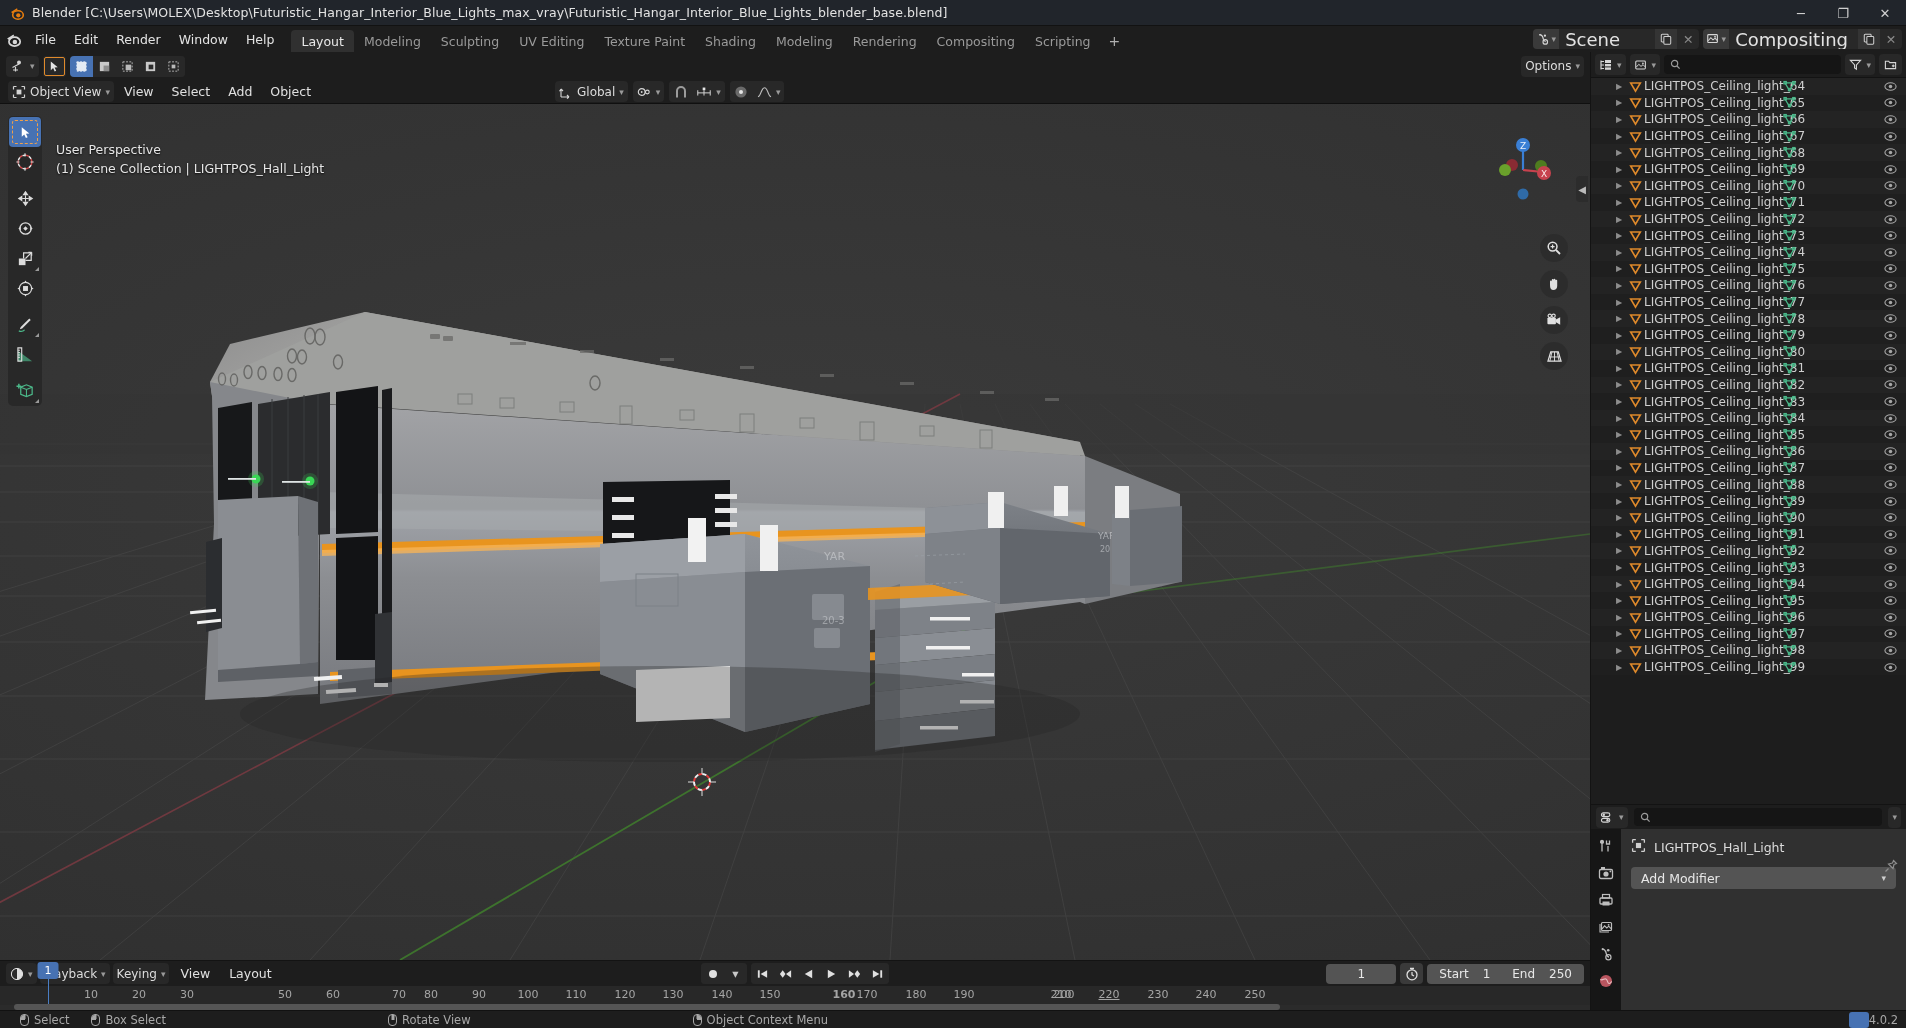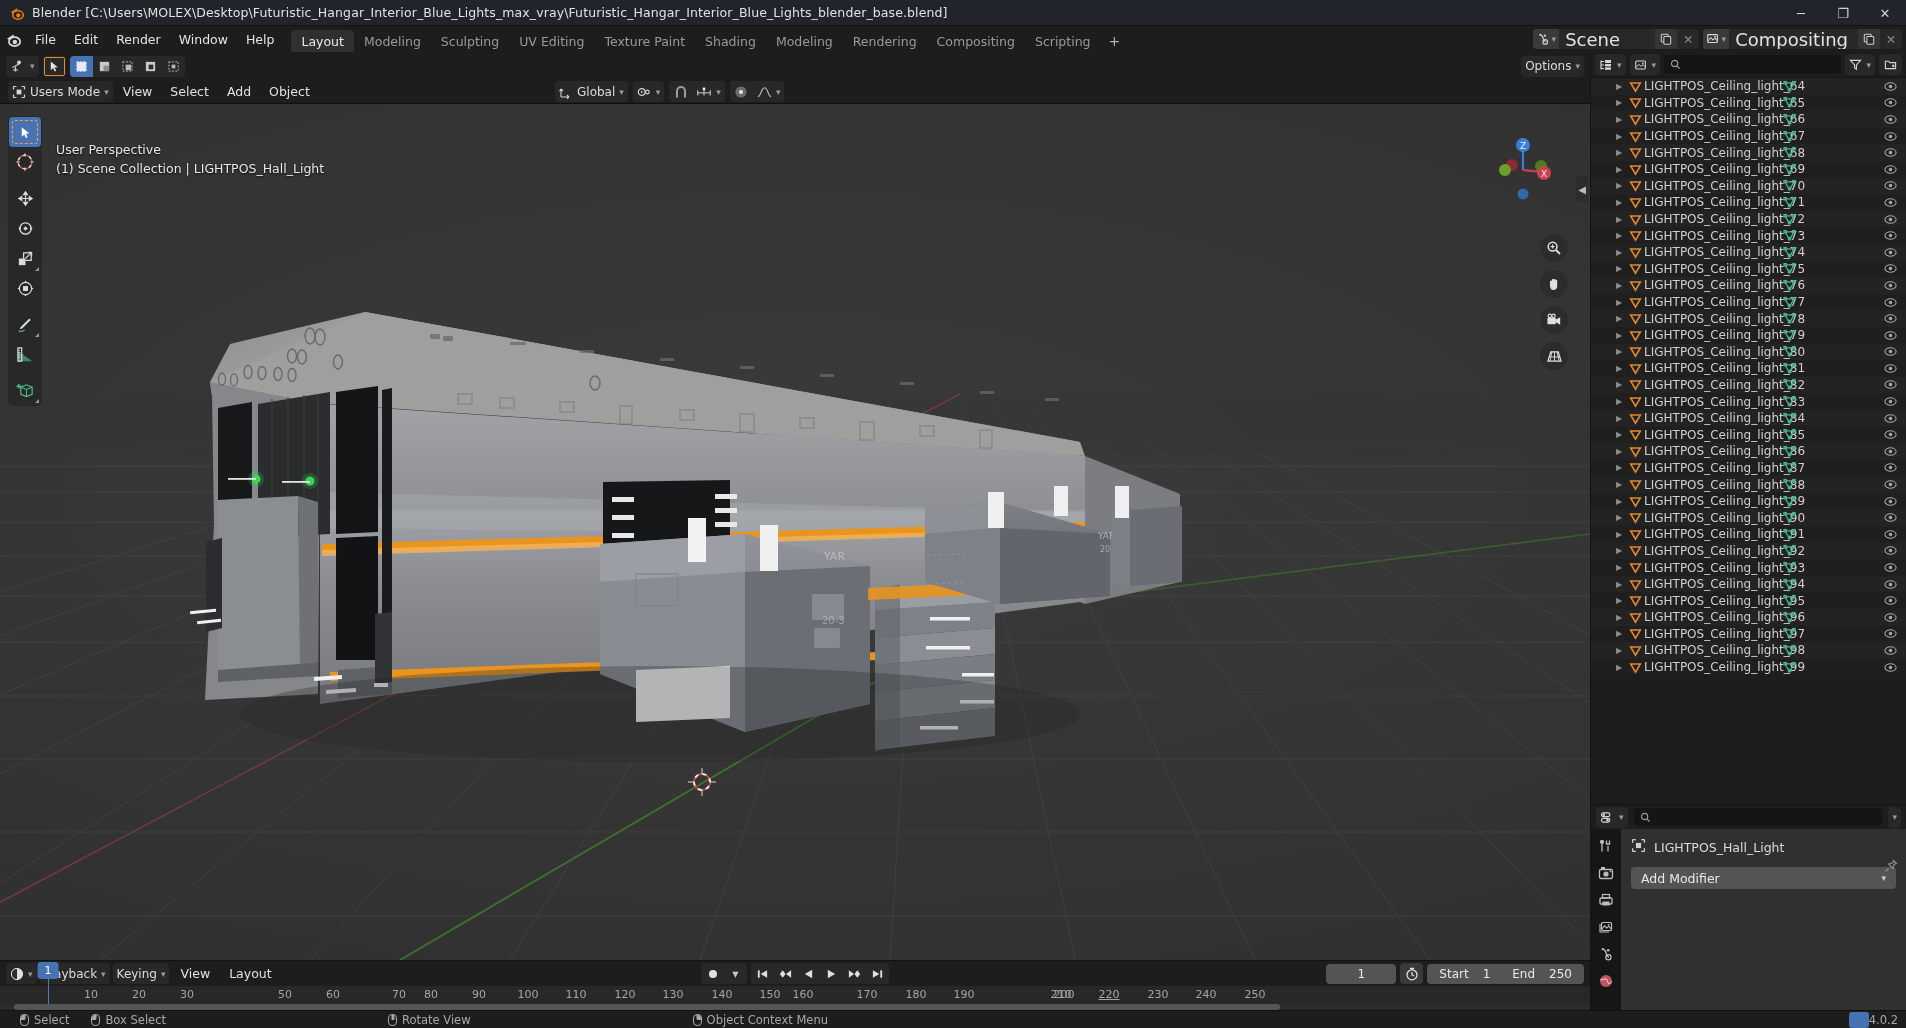--- a/index.html
+++ b/index.html
@@ -356,21 +356,21 @@
         </div>
       </div>
     </div>
 
     <div class="vp-head2">
       <div class="drop">
         <svg width="14" height="14" viewBox="0 0 14 14">
           <path d="M1.5 1.5 h3 M1.5 1.5 v3 M12.5 1.5 h-3 M12.5 1.5 v3 M1.5 12.5 h3 M1.5 12.5 v-3 M12.5 12.5 h-3 M12.5 12.5 v-3" stroke="#d5d5d5" stroke-width="1.2" fill="none"></path>
           <rect x="4.6" y="4.6" width="4.8" height="4.8" fill="#d5d5d5"></rect>
         </svg>
-        <span>Users Mode</span>
+        <span>Object View</span>
           <span class="cv">▾</span>
       </div>
       <div class="mini-menu">View</div>
       <div class="mini-menu">Select</div>
       <div class="mini-menu">Add</div>
       <div class="mini-menu">Object</div>
 
       <div style="position:absolute; left:555px; display:flex; align-items:center; gap:5px;">
         <div class="drop">
           <svg width="14" height="14" viewBox="0 0 14 14">
@@ -1926,21 +1926,21 @@
         <div class="tl-tick" style="left: 333px;">60</div>
         <div class="tl-tick" style="left: 382px; margin-left: 17px;">70</div>
         <div class="tl-tick" style="left: 431px;">80</div>
         <div class="tl-tick" style="left: 479px;">90</div>
         <div class="tl-tick" style="left: 528px;">100</div>
         <div class="tl-tick" style="left: 576px;">110</div>
         <div class="tl-tick" style="left: 625px;">120</div>
         <div class="tl-tick" style="left: 673px;">130</div>
         <div class="tl-tick" style="left: 722px;">140</div>
         <div class="tl-tick" style="left: 770px;">150</div>
-        <div class="tl-tick" style="left: 803px;">160</div>
+        <div class="tl-tick" style="left: 844px; font-weight: bold;">160</div>
         <div class="tl-tick" style="left: 867px;">170</div>
         <div class="tl-tick" style="left: 916px;">180</div>
         <div class="tl-tick" style="left: 964px;">190</div>
         <div class="tl-tick" style="left: 1064px; text-align: right;">200</div>
         <div class="tl-tick" style="left: 1061px;">210</div>
         <div class="tl-tick" style="left: 1109px; text-decoration: underline;">220</div>
         <div class="tl-tick" style="left: 1158px;">230</div>
         <div class="tl-tick" style="left: 1206px;">240</div>
         <div class="tl-tick" style="left: 1255px;">250</div>
       </div>

